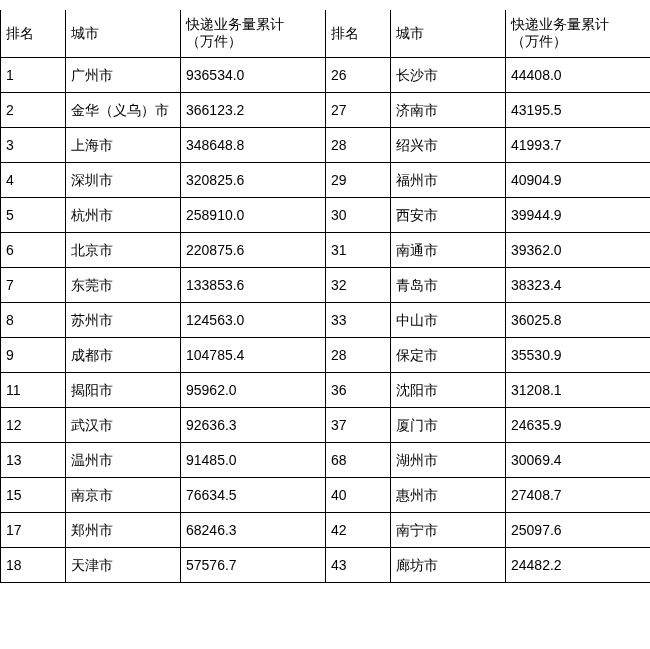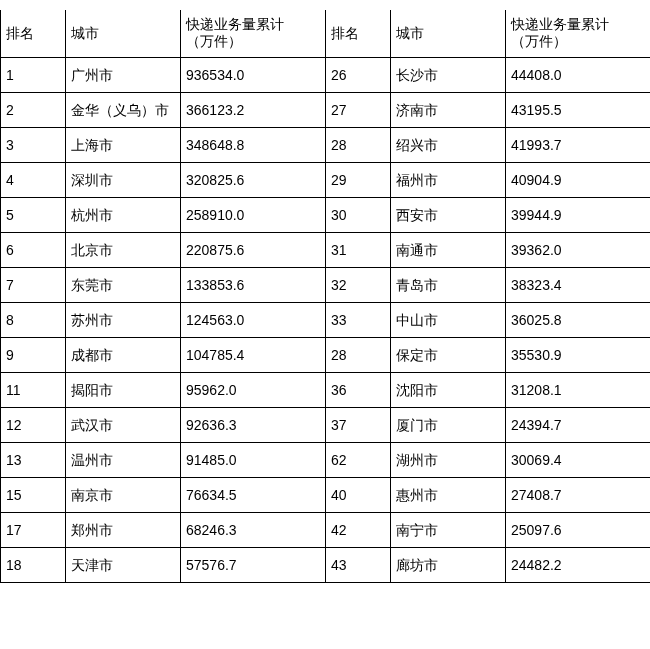--- a/index.html
+++ b/index.html
@@ -179,27 +179,27 @@
           <td>36</td>
           <td>沈阳市</td>
           <td>31208.1</td>
         </tr>
         <tr>
           <td>12</td>
           <td>武汉市</td>
           <td>92636.3</td>
           <td>37</td>
           <td>厦门市</td>
-          <td>24394.7</td>
+          <td>24635.9</td>
         </tr>
         <tr>
           <td>13</td>
           <td>温州市</td>
           <td>91485.0</td>
-          <td>62</td>
+          <td>68</td>
           <td>湖州市</td>
           <td>30069.4</td>
         </tr>
         <tr>
           <td>15</td>
           <td>南京市</td>
           <td>76634.5</td>
           <td>40</td>
           <td>惠州市</td>
           <td>27408.7</td>

